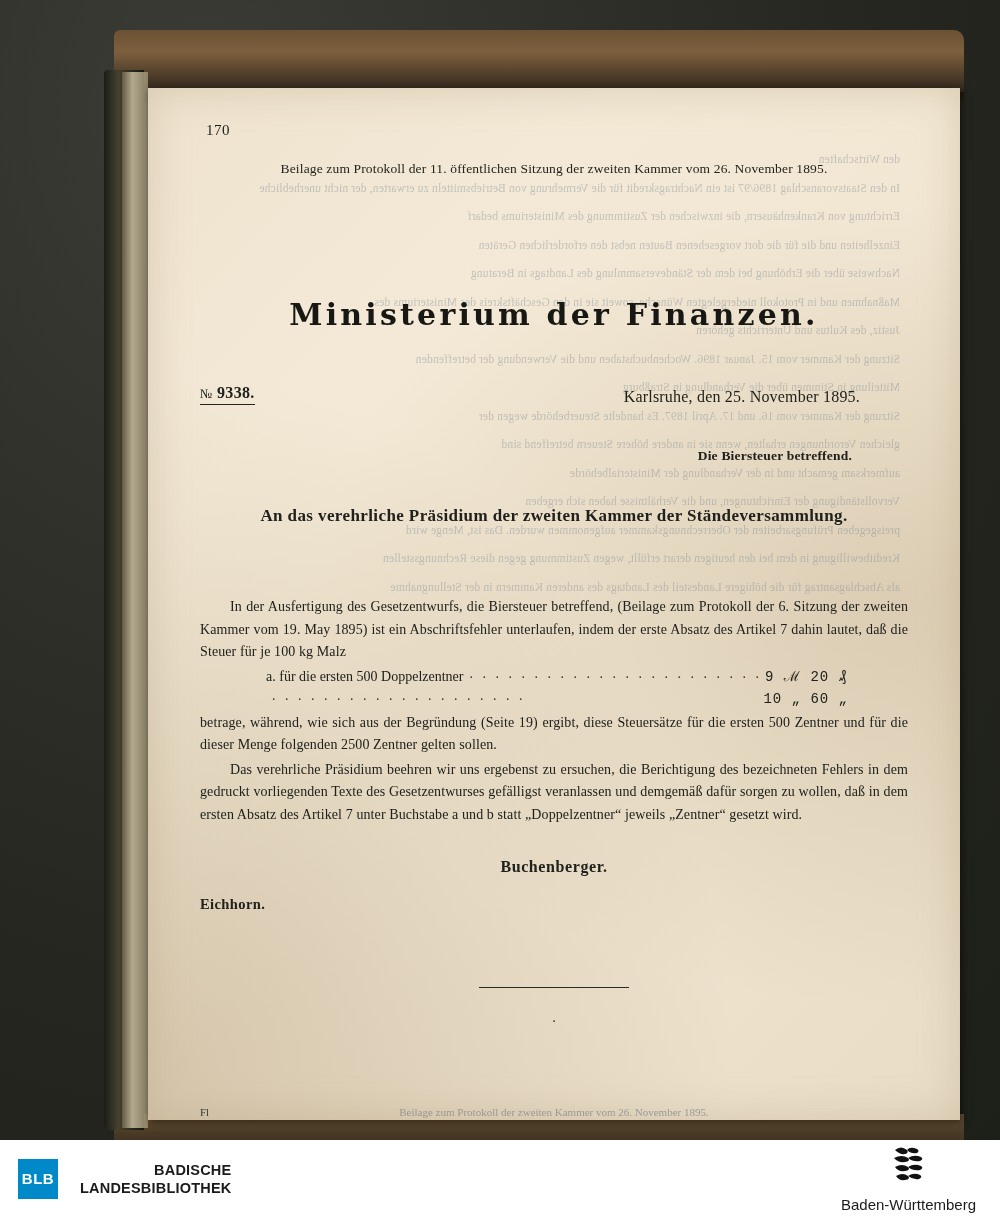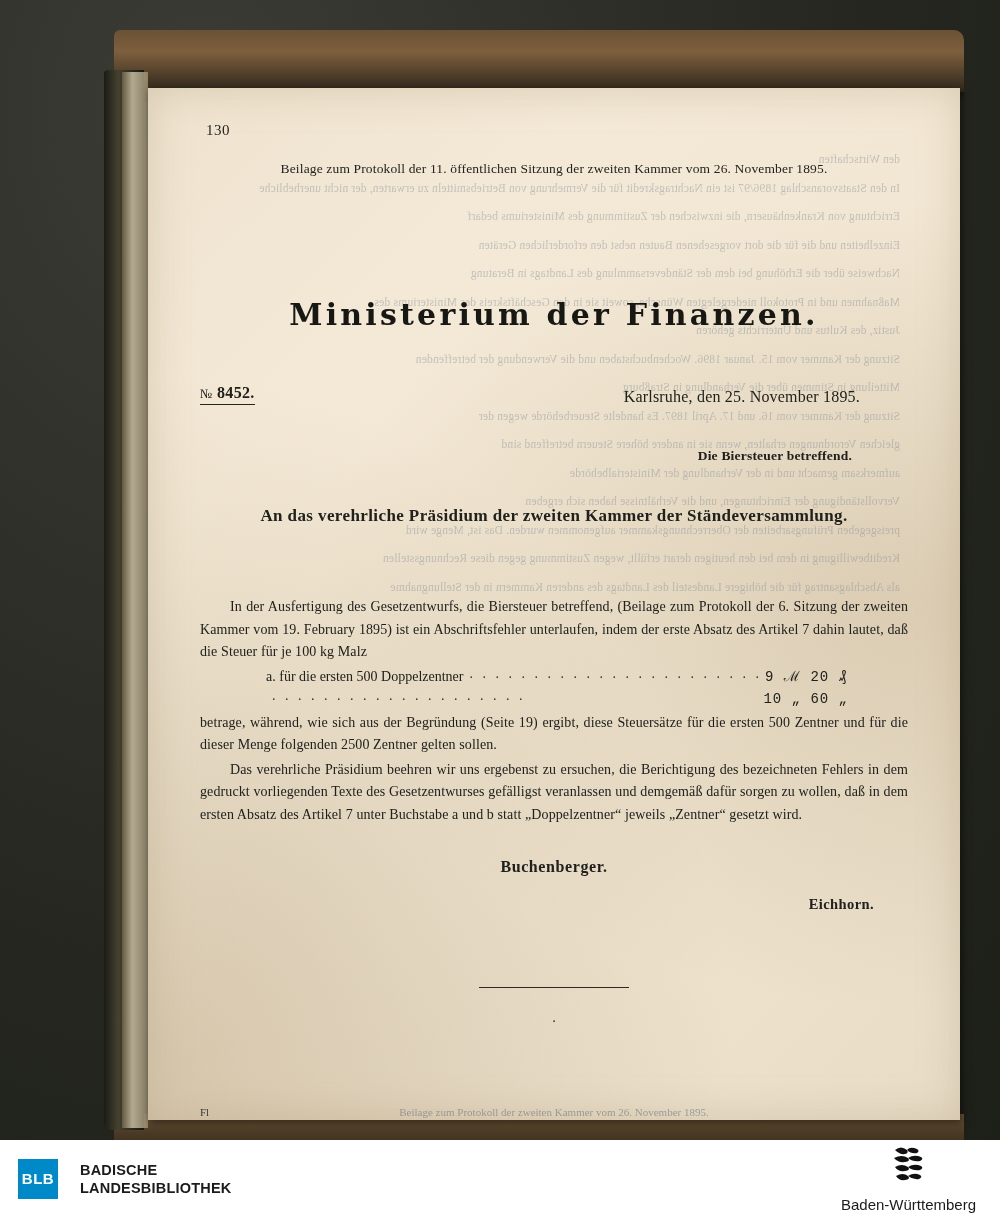--- a/index.html
+++ b/index.html
@@ -152,21 +152,21 @@
     flex: 1; margin: 0 6px; overflow: hidden; white-space: nowrap;
     letter-spacing: 3px; color: #33342c; transform: translateY(-3px);
   }
   .item .val { white-space: nowrap; letter-spacing: 1px; padding-right: 60px; font-family: Liberation Mono, monospace;}
 
   .sig1 {
     margin: 32px 0 0 0; text-align: center;
     font-size: 16px; font-weight: 700; letter-spacing: .6px;
   }
   .sig2 {
-    margin: 20px 0 0 0; text-align: right; padding-right: 34px;
+    margin: 20px 0 0 0; padding-right: 34px;
     font-size: 14.5px; font-weight: 700; letter-spacing: .4px;
   }
 
   .rule {
     width: 150px; height: 1.4px; background: #2a2b24;
     margin: 74px auto 0 auto;
   }
   .dot-center { text-align:center; font-size: 14px; margin-top: 26px; color:#2a2b24;}
 
   .footline {
@@ -187,20 +187,21 @@
   .blb-logo {
     width: 40px; height: 40px; background: #0089c8; color: #fff;
     display: flex; align-items: center; justify-content: center;
     font-family: "Liberation Sans", sans-serif;
     font-weight: 700; font-size: 15px; letter-spacing: .5px;
   }
   .blb-text {
     font-family: "Liberation Sans", sans-serif;
     font-weight: 700; font-size: 14.5px; line-height: 18px; color: #1b1b1b;
     letter-spacing: .2px;
+    text-align: right;
   }
   .bw { display: flex; align-items: center; gap: 12px; padding-right: 6px; flex-direction: column;}
   .bw-text {
     font-family: "Liberation Sans", sans-serif;
     font-size: 15px; color: #1b1b1b;
   }
   .crest { width: 34px; height: 40px; display:block; }
 </style>
 </head>
 <body>
@@ -230,40 +231,40 @@
         <p>aufmerksam gemacht und in der Verhandlung der Ministerialbehörde</p>
         <p>Vervollständigung der Einrichtungen, und die Verhältnisse haben sich ergeben</p>
         <p>preisgegeben Prüfungsarbeiten der Oberrechnungskammer aufgenommen wurden. Das ist, Menge wird</p>
         <p>Kreditbewilligung in dem bei den heutigen derart erfüllt, wegen Zustimmung gegen diese Rechnungsstellen</p>
         <p>als Abschlagsantrag für die höhigere Landesteil des Landtags des anderen Kammern in der Stellungnahme</p>
       </div>
 
     <div class="page-inner">
       <div class="content">
 
-        <div class="folio">130</div>
+        <div class="folio">170</div>
 
         <div class="runhead">Beilage zum Protokoll der 11. öffentlichen Sitzung der zweiten Kammer vom 26. November 1895.</div>
 
         <h1 class="title">Ministerium der Finanzen.</h1>
 
         <div class="meta-row">
           <div class="docnum">
             <span class="sign">№</span>
-            <span>8452.</span>
+            <span>9338.</span>
           </div>
           <div class="place">Karlsruhe, den 25. November 1895.</div>
         </div>
 
         <div class="subject">Die Biersteuer betreffend.</div>
 
         <div class="addressee">An das verehrliche Präsidium der zweiten Kammer der Ständeversammlung.</div>
 
         <div class="body">
-          <p>In der Ausfertigung des Gesetzentwurfs, die Biersteuer betreffend, (Beilage zum Protokoll der 6. Sitzung der zweiten Kammer vom 19. February 1895) ist ein Abschriftsfehler unterlaufen, indem der erste Absatz des Artikel 7 dahin lautet, daß die Steuer für je 100 kg Malz</p>
+          <p>In der Ausfertigung des Gesetzentwurfs, die Biersteuer betreffend, (Beilage zum Protokoll der 6. Sitzung der zweiten Kammer vom 19. May 1895) ist ein Abschriftsfehler unterlaufen, indem der erste Absatz des Artikel 7 dahin lautet, daß die Steuer für je 100 kg Malz</p>
 
           <div class="item-list">
             <div class="item">
               <span class="lbl">a. für die ersten 500 Doppelzentner</span>
               <span class="dots">. . . . . . . . . . . . . . . . . . . . . . . . . . . .</span>
               <span class="val">9 ℳ 20 ₰</span>
             </div>
             <div class="item">
               <span class="dots">. . . . . . . . . . . . . . . . . . . .</span>
               <span class="val">10  „  60  „</span>

